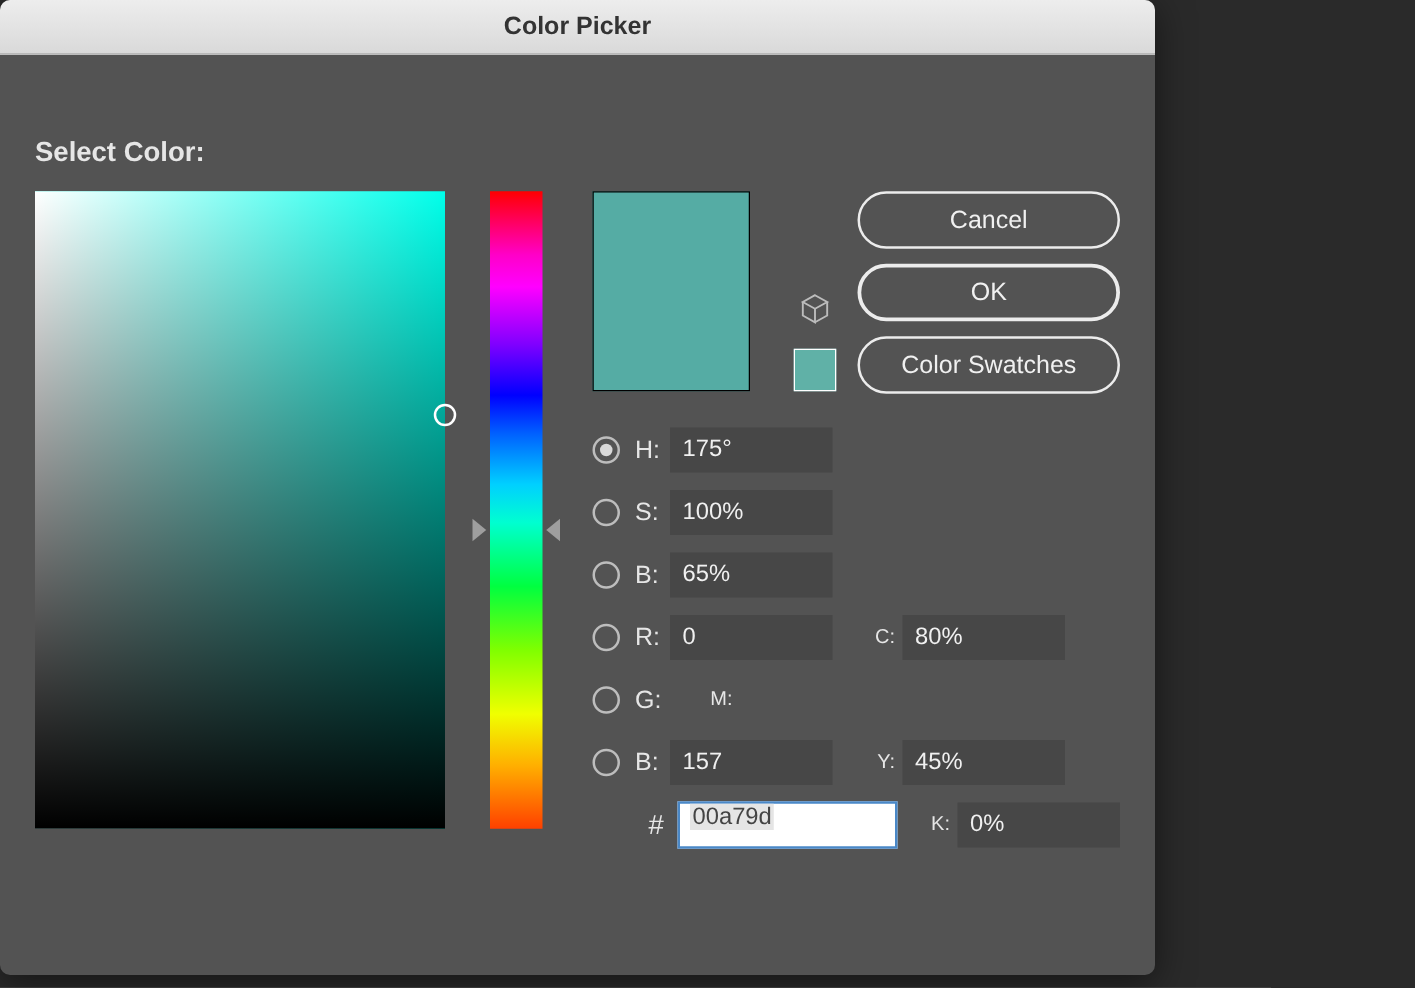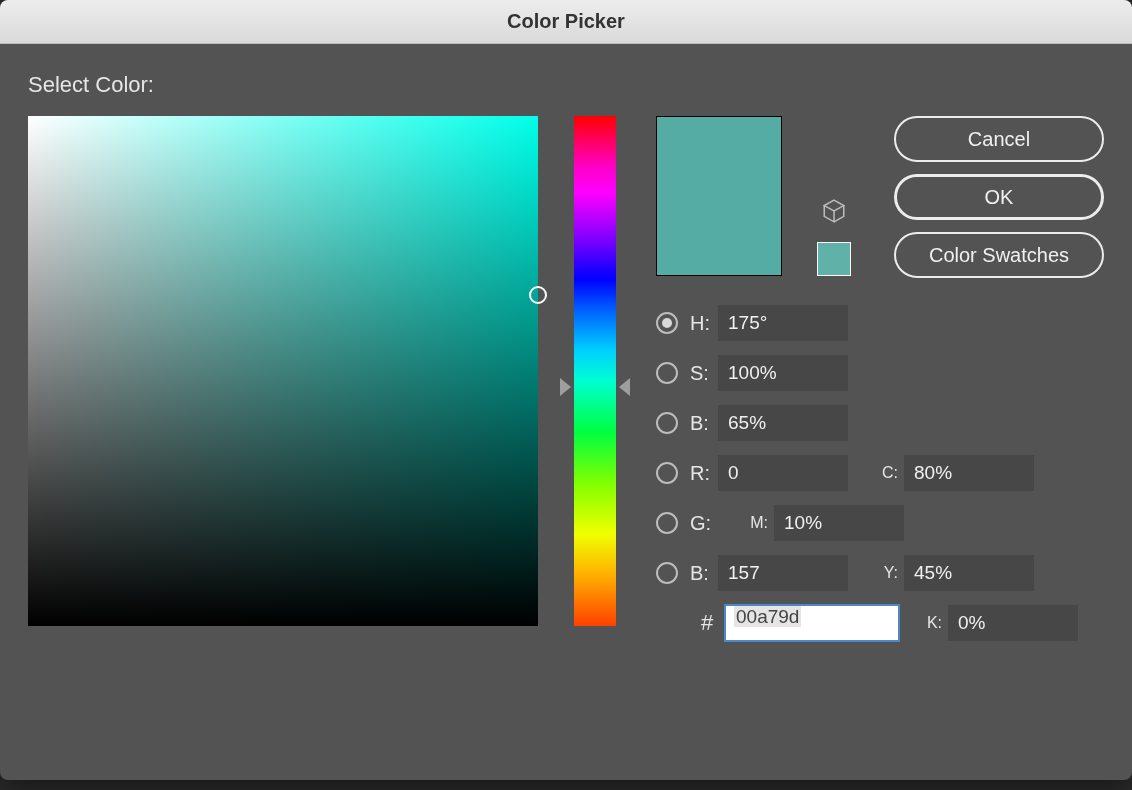--- a/index.html
+++ b/index.html
@@ -5,28 +5,29 @@
   * { box-sizing: border-box; }
   body {
     margin: 0;
     font-family: -apple-system, BlinkMacSystemFont, "Segoe UI", Arial, sans-serif;
     background: #2a2a2a;
     width: 1132px;
     height: 790px;
     overflow: hidden;
   }
   .window {
-    width: 1132px;
+    width: 924px;
     height: 780px;
     background: #535353;
     display: flex;
     flex-direction: column;
     border-radius: 8px;
     overflow: hidden;
     box-shadow: 0 6px 30px rgba(0,0,0,0.5);
+    gap: 37px;
   }
   .titlebar {
     height: 44px;
     background: linear-gradient(#ededed, #d9d9d9);
     display: flex;
     align-items: center;
     justify-content: center;
     font-weight: 700;
     font-size: 20px;
     color: #333;
@@ -35,20 +36,21 @@
   .body {
     flex: 1;
     padding: 28px 28px 18px 28px;
     color: #e6e6e6;
     display: flex;
     flex-direction: column;
   }
   .select-label {
     font-size: 22px;
     margin-bottom: 18px;
+    font-weight: bold;
   }
   .main-row {
     display: flex;
     flex: 1;
   }
   
   .sb-area {
     width: 510px;
     height: 510px;
     position: relative;
@@ -318,21 +320,20 @@
               <span class="lbl-wide">C:</span>
               <input class="val-input w-med" value="80%" style="">
             </div>
           </div>
 
           <div class="val-row">
             <span class="radio"></span>
             <span class="lbl">G:</span>
             <div class="row-right">
               <span class="lbl-wide">M:</span>
-              <input class="val-input w-med" value="10%" style="">
             </div>
           </div>
 
           <div class="val-row">
             <span class="radio"></span>
             <span class="lbl">B:</span>
             <input class="val-input w-med" value="157" style="">
             <div class="row-right">
               <span class="lbl-wide">Y:</span>
               <input class="val-input w-med" value="45%" style="">

